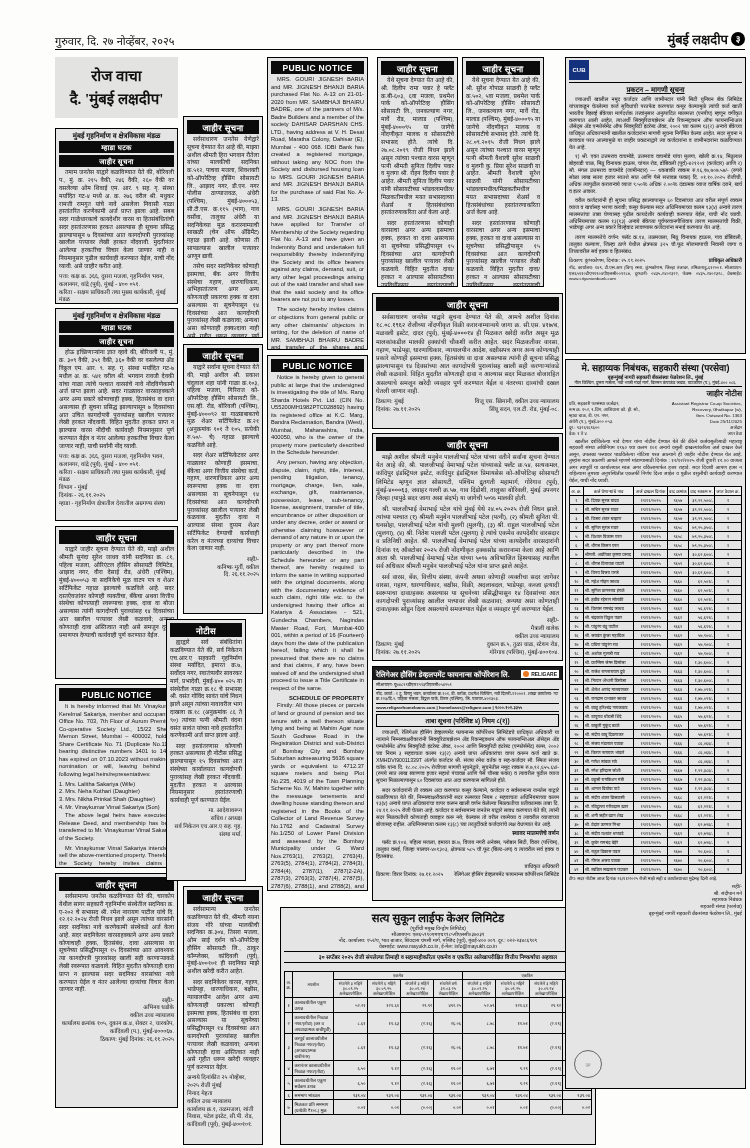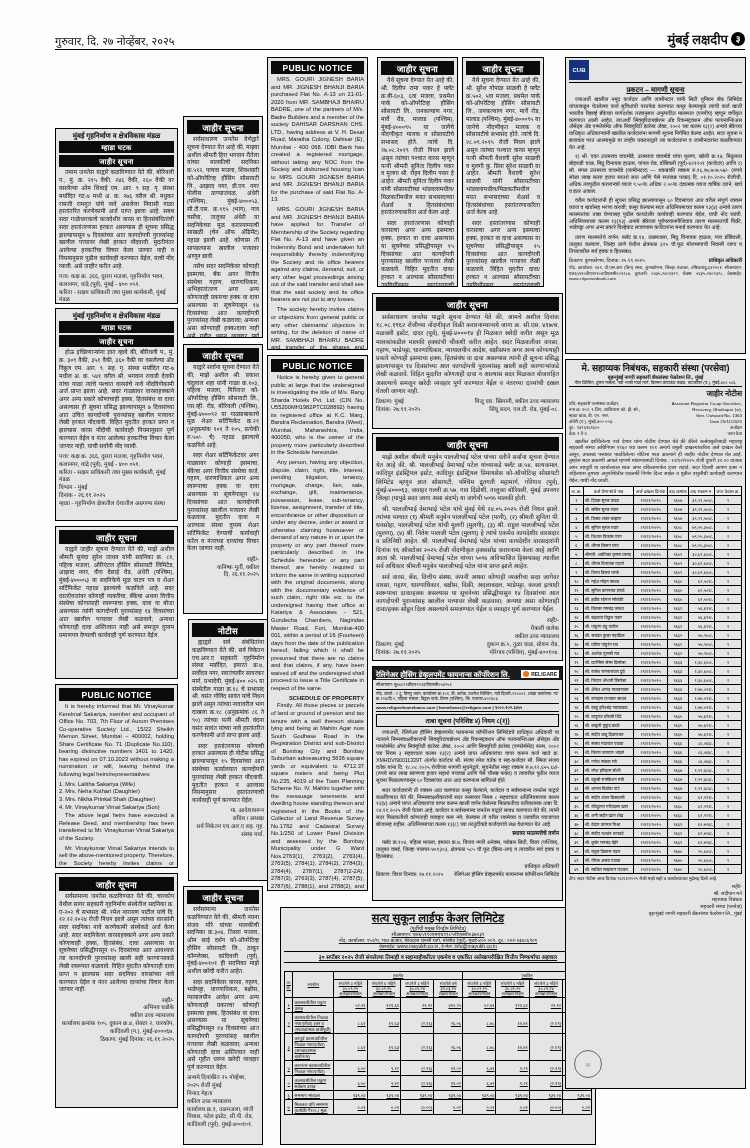--- a/index.html
+++ b/index.html
@@ -31,21 +31,21 @@
   .fintbl th{font-size:4.2px;text-align:center;}
   .fintbl td{font-size:4.4px;text-align:right;}
   .fintbl td:nth-child(1){text-align:center;}
   .fintbl td:nth-child(2){text-align:left;}
   .cubhead{display:flex;align-items:center;gap:3px;border-bottom:.5px solid #000;padding-bottom:2px;}
   .cublogo{width:20px;height:20px;background:#14317d;color:#fff;font-size:6px;font-weight:bold;display:flex;align-items:center;justify-content:center;flex:0 0 auto;}
   .cubtitle{flex:1;text-align:center;}
   .cubtitle .t{font-family:"Liberation Serif",serif;font-weight:bold;font-size:12px;}
   .cubtitle .s{font-size:4.6px;line-height:1.25;}
   .cubdemand{text-align:center;font-weight:bold;font-size:7px;text-decoration:underline;margin:2px 0;}
-  .relhead{display:flex;align-items:center;justify-content:space-between;background:#1b1b1b;color:#fff;padding:1.5px 3px;text-decoration:underline;}
+  .relhead{display:flex;align-items:center;justify-content:space-between;background:#1b1b1b;color:#fff;padding:1.5px 3px;}
   .relhead .t{font-weight:bold;font-size:7.2px;}
   .rellogo{display:flex;align-items:center;gap:2px;background:#fff;color:#111;padding:1px 2px;font-size:5px;font-weight:bold;}
   .reldot{width:6px;height:6px;background:#e87722;border-radius:50%;display:inline-block;}
   .relmeta{font-size:4.3px;line-height:1.3;border-bottom:.5px solid #000;padding:1px 0;}
   .relsec{text-align:center;font-weight:bold;font-size:6.4px;border:.5px solid #000;margin:2px 0;padding:1px 0;}
   .stamp{position:absolute;left:8px;bottom:10px;width:26px;height:26px;border:1px solid #666;border-radius:50%;color:#777;font-size:3.5px;display:flex;align-items:center;justify-content:center;text-align:center;}
   .fin-title{text-align:center;font-weight:bold;font-size:11.5px;font-family:"Liberation Serif",serif;}
   .fin-sub{text-align:center;font-size:5px;}
   .fin-head{text-align:center;font-weight:bold;font-size:5.6px;border-top:.5px solid #000;border-bottom:.5px solid #000;padding:1px 0;margin:2px 0;}
   .fin-unit{text-align:right;font-size:4.6px;}
@@ -61,20 +61,24 @@
 
   <div class="pagehead">
     <span>गुरुवार, दि. २७ नोव्हेंबर, २०२५</span>
     <span class="brand">
       <span>मुंबई लक्षदीप</span>
       <span class="pgno">३</span>
     </span>
   </div>
   <div class="toprule"></div>
 
+  <section class="box promo" style="left:55px;top:57px;width:123px;height:61px;">
+    <div>रोज वाचा</div>
+    <div>दै. 'मुंबई लक्षदीप'</div>
+  </section>
 
   <section class="box" style="left:55px;top:128px;width:123px;height:176px;">
     <div class="orghead">मुंबई गृहनिर्माण व क्षेत्रविकास मंडळ</div>
     <div class="bar">म्हाडा घटक</div>
     <div class="bar">जाहीर सूचना</div>
     <div class="body">
         <p>तमाम जनतेस याद्वारे कळविण्यात येते की, बोरिवली प., मुं. क्र. २१५ वैकी, २४६ वैकी, २६० वैकी वर वसलेल्या ओम शिवाई एम. आर. ९ सह. गृ. संस्था मर्यादित गट-४ मध्ये अ. क्र. २७६ वरील श्री. मधुकर रामजी रामगुत यांचे नावे असलेला निवासी गाळा हस्तांतरित करणेकामी अर्ज प्राप्त झाला आहे. सबब सदर गाळेधारकाचे कायदेशीर वारस वा हितसंबंधितांची सदर हस्तांतरणास हरकत असल्यास ही सूचना प्रसिद्ध झाल्यापासून ७ दिवसांच्या आत कागदोपत्री पुराव्यांसह खालील पत्त्यावर लेखी हरकत नोंदवावी. मुदतीनंतर आलेल्या हरकतींचा विचार केला जाणार नाही व नियमानुसार पुढील कार्यवाही करण्यात येईल, याची नोंद घ्यावी. असे जाहीर करीत आहे.</p>
       </div>
     <div class="ft">
         <div>पत्ता: कक्ष क्र. ३६६, दुसरा मजला, गृहनिर्माण भवन, कलानगर, वांद्रे (पूर्व), मुंबई - ४०० ०५१.</div>
@@ -152,21 +156,21 @@
         <p>याद्वारे सर्वांना सूचना देण्यात येते की, माझे अशील श्री. प्रकाश चंदूलाल शहा यांनी गाळा क्र.१०३, पहिला मजला, गिरिराज को-ऑपरेटिव्ह हौसिंग सोसायटी लि., एस.व्ही. रोड, बोरिवली (पश्चिम), मुंबई-४०००९२ या गाळ्याबाबतचे मूळ शेअर सर्टिफिकेट क्र.२१ (अनुक्रमांक १०१ ते १०५, प्रत्येकी रु.५०/- चे) गहाळ झाल्याचे कळविले आहे.</p>
         <p>सदर शेअर सर्टिफिकेटवर अगर गाळ्यावर कोणाही इसमाचा, बँकेचा अगर वित्तीय संस्थेचा कर्ज, गहाण, धारणाधिकार अगर अन्य स्वरूपाचा हक्क वा दावा असल्यास या सूचनेपासून १४ दिवसांच्या आत कागदोपत्री पुराव्यांसह खालील पत्त्यावर लेखी कळवावा. मुदतीत दावा न आल्यास संस्था दुय्यम शेअर सर्टिफिकेट देण्याची कार्यवाही करेल व नंतरच्या दाव्यांचा विचार केला जाणार नाही.</p>
       </div>
     <div class="ft ftr">
         <div>सही/-</div>
         <div>कनिष्क मूर्ती, वकील</div>
         <div>दि. २६.११.२०२५</div>
       </div>
   </section>
 
-  <section class="box" style="left:188px;top:619px;width:80px;height:262px;">
+  <section class="box" style="left:166px;top:619px;width:80px;height:262px;">
     <div class="bar big">नोटीस</div>
     <div class="body">
         <p>ह्याद्वारे सर्व संबंधितांना कळविण्यात येते की, सर्व निकेतन एच.आर.ए सहकारी गृहनिर्माण संस्था मर्यादित, इमारत क्र.७, सर्वोदय नगर, स्वातंत्र्यवीर सावरकर मार्ग, प्रभादेवी, मुंबई-४०० ०२५ या संस्थेतील गाळा क्र.१८ चे सभासद श्री. वसंत गोविंद सावंत यांचे निधन झाले असून त्यांच्या नावावरील भाग दाखला क्र.१८ (अनुक्रमांक ८६ ते ९०) त्यांच्या पत्नी श्रीमती वंदना वसंत सावंत यांच्या नावे हस्तांतरित करणेकामी अर्ज प्राप्त झाला आहे.</p>
         <p>सदर हस्तांतरणास कोणाची हरकत असल्यास ही नोटीस प्रसिद्ध झाल्यापासून १५ दिवसांच्या आत संस्थेच्या कार्यालयात कागदोपत्री पुराव्यांसह लेखी हरकत नोंदवावी. मुदतीत हरकत न आल्यास नियमानुसार हस्तांतरणाची कार्यवाही पूर्ण करण्यात येईल.</p>
       </div>
     <div class="ft ftr">
         <div>मा. आदेशावरून</div>
         <div>सचिव / अध्यक्ष</div>
         <div>सर्व निकेतन एच.आर.ए सह. गृह. संस्था मर्या.</div>
       </div>
@@ -294,21 +298,21 @@
       <div class="sig2" style="font-size:5.2px;">
         <div>ठिकाण: विरार    दिनांक: २७.११.२०२५</div>
         <div class="r">
             <div>प्राधिकृत अधिकारी</div>
             <div>रेलिगेअर हौसिंग डेव्हलपमेंट फायनान्स कॉर्पोरेशन लिमिटेड</div>
           </div>
       </div>
     </div>
   </section>
 
-  <section class="box" style="left:280px;top:907px;width:316px;height:238px;text-decoration:underline;">
+  <section class="box" style="left:280px;top:907px;width:316px;height:238px;">
     <div class="fin-title">सत्य सुकून लाईफ केअर लिमिटेड</div>
     <div class="fin-sub">(पूर्वीची मयुख विन्ड्रोप लिमिटेड)</div>
     <div class="fin-sub">सीआयएन: एल६५९९०एमएच१९८५पीएलसी०३७०३९</div>
     <div class="fin-sub">नोंद. कार्यालय: १५२/ए, भात बाजार, शिवदास चंपसी मार्ग, मस्जिद (पूर्व), मुंबई-४०० ००९. दूर.: ०२२-२३४८६९०९</div>
     <div class="fin-sub">वेबसाईट: www.mayukh.co.in, ई-मेल: info@mayukh.co.in</div>
     <div class="fin-head">३० सप्टेंबर २०२५ रोजी संपलेल्या तिमाही व सहामाहीकरिता एकमेव व एकत्रित अलेखापरीक्षित वित्तीय निष्कर्षांचा अहवाल</div>
     <div class="fin-unit">(₹ लाखात)</div>
     <table class="fintbl">
       <thead>
         <tr>

